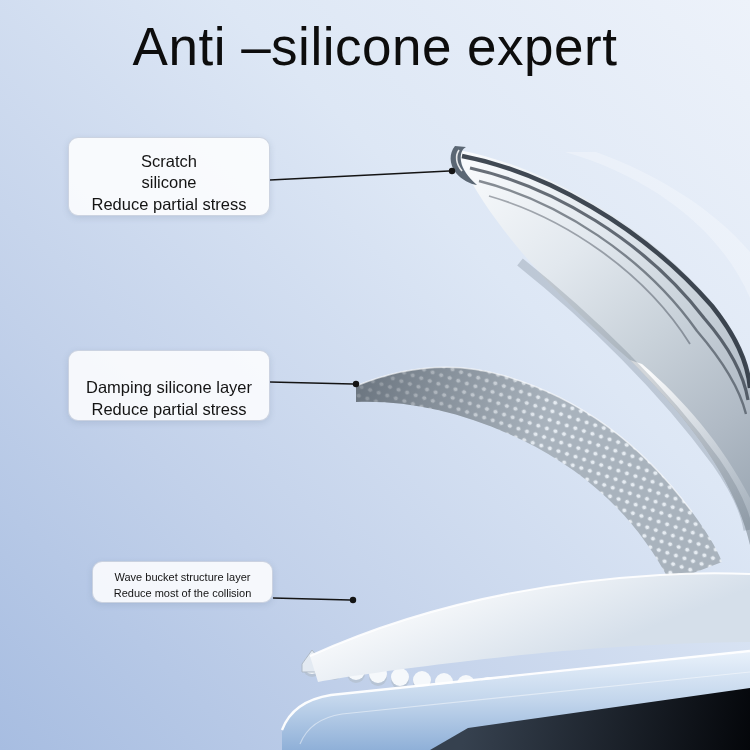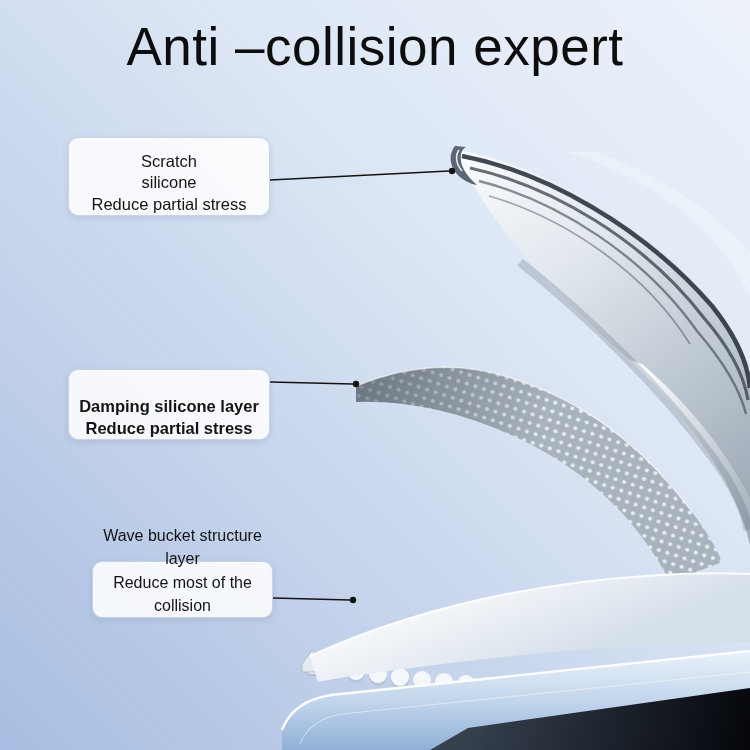--- a/index.html
+++ b/index.html
@@ -17,22 +17,22 @@
   }
   .callout {
     position:absolute; background:rgba(255,255,255,0.85);
     border:1px solid rgba(150,165,190,0.45); border-radius:10px;
     box-shadow:0 2px 6px rgba(90,110,140,0.18);
     display:flex; align-items:flex-end; justify-content:center;
     text-align:center; color:#141414;
   }
   .callout .line { display:block; }
   .c1 { left:68px; top:137px; width:202px; height:79px; font-size:16.5px; line-height:1.3; }
-  .c2 { left:68px; top:369px; width:202px; height:71px; font-size:16.5px; line-height:1.3;font-weight:bold; }
-  .c3 { left:92px; top:561px; width:181px; height:57px; font-size:16px; line-height:1.45; }
+  .c2 { left:68px; top:350px; width:202px; height:71px; font-size:16.5px; line-height:1.3; }
+  .c3 { left:92px; top:561px; width:181px; height:42px; font-size:11px; line-height:1.45; }
 </style>
 </head>
 <body>
 
 <div class="stage">
 
   <svg class="art" viewBox="0 0 750 750" aria-hidden="true">
     <defs>
       <linearGradient id="chromeGrad" gradientUnits="userSpaceOnUse" x1="470" y1="160" x2="750" y2="520">
         <stop offset="0" stop-color="#f8fafc"></stop>
@@ -130,21 +130,21 @@
     <g stroke="#141414" stroke-width="1.5">
       <line x1="270" y1="180" x2="449" y2="171"></line>
       <circle cx="452" cy="171" r="3.2" fill="#141414" stroke="none"></circle>
       <line x1="270" y1="382" x2="353" y2="384"></line>
       <circle cx="356" cy="384" r="3.2" fill="#141414" stroke="none"></circle>
       <line x1="273" y1="598" x2="350" y2="600"></line>
       <circle cx="353" cy="600" r="3.2" fill="#141414" stroke="none"></circle>
     </g>
   </svg>
 
-  <h1 class="title">Anti –collision expert</h1>
+  <h1 class="title">Anti –silicone expert</h1>
 
   <div class="callout c1">
     <div>
       <span class="line">Scratch</span>
       <span class="line">silicone</span>
       <span class="line">Reduce partial stress</span>
     </div>
   </div>
 
   <div class="callout c2">

